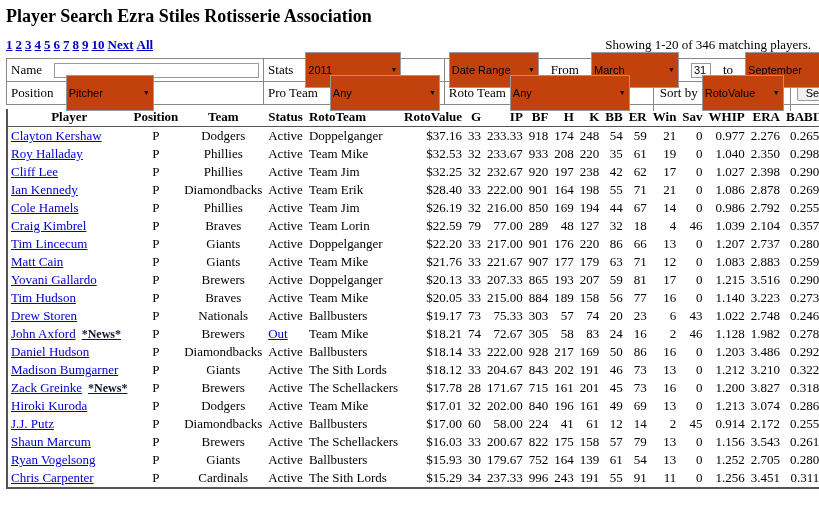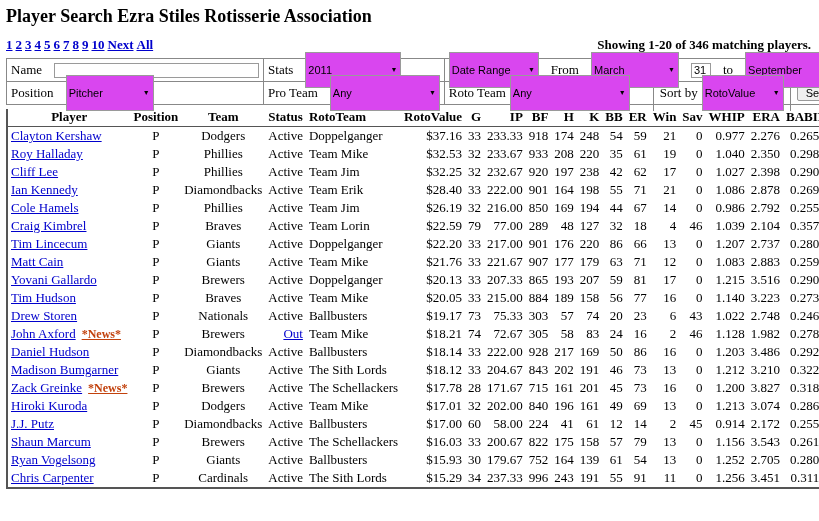--- a/index.html
+++ b/index.html
@@ -39,21 +39,21 @@
   .pager {
     font-weight: bold;
     white-space: nowrap;
   }
   .pager a {
     color: #0000cc;
     text-decoration: underline;
     margin-right: 3px;
   }
   .showing {
-    font-weight: bold;
+    font-weight: normal;
     font-size: 13px;
     padding-right: 2px;
   }
   
   .filters {
     border-collapse: collapse;
     border: 1px solid #888;
     width: 807px;
     background: #fff;
   }
@@ -85,21 +85,21 @@
     background: #fff;
   }
   input.name-input { width: 205px; }
   input.day-input  { width: 20px; }
   select.sel {
     font-family: "Liberation Sans", sans-serif;
     font-size: 11px;
     height: 36px;
     padding: 0 2px;
     border: 1px solid #9a9a9a;
-    background: #d946ef;
+    background: #c2410c;
     box-sizing: border-box;
     -webkit-appearance: none;
     appearance: none;
   }
   .selwrap {
     position: relative;
     display: inline-block;
   }
   .selwrap::after {
     content: "\25BC";
@@ -150,32 +150,32 @@
   table.results td {
     padding: 0 3px;
     white-space: nowrap;
     line-height: 18px;
     font-size: 13px;
   }
   th.c-player, td.c-player { text-align: left; padding-left: 10px; }
   th.c-player { text-align: center; padding-left: 0; }
   th.c-pos, td.c-pos { text-align: center; }
   th.c-team, td.c-team { text-align: center; }
-  th.c-status, td.c-status { text-align: right; }
+  th.c-status, td.c-status { text-align: left; }
   th.c-rototeam, td.c-rototeam { text-align: left; }
   th.c-num, td.c-num { text-align: right; }
   td.c-rv { text-align: right; }
   th.c-rv { text-align: center; }
   a.plink {
     color: #0000cc;
     text-decoration: underline;
     text-align: right;
   }
   a.newsflag {
-    color: #c2410c;
+    color: #0f172a;
     text-decoration: underline;
     font-weight: bold;
     margin-left: 6px;
     font-size: 12px;
   }
   a.statuslink {
     color: #0000cc;
     text-decoration: underline;
   }
 </style>

